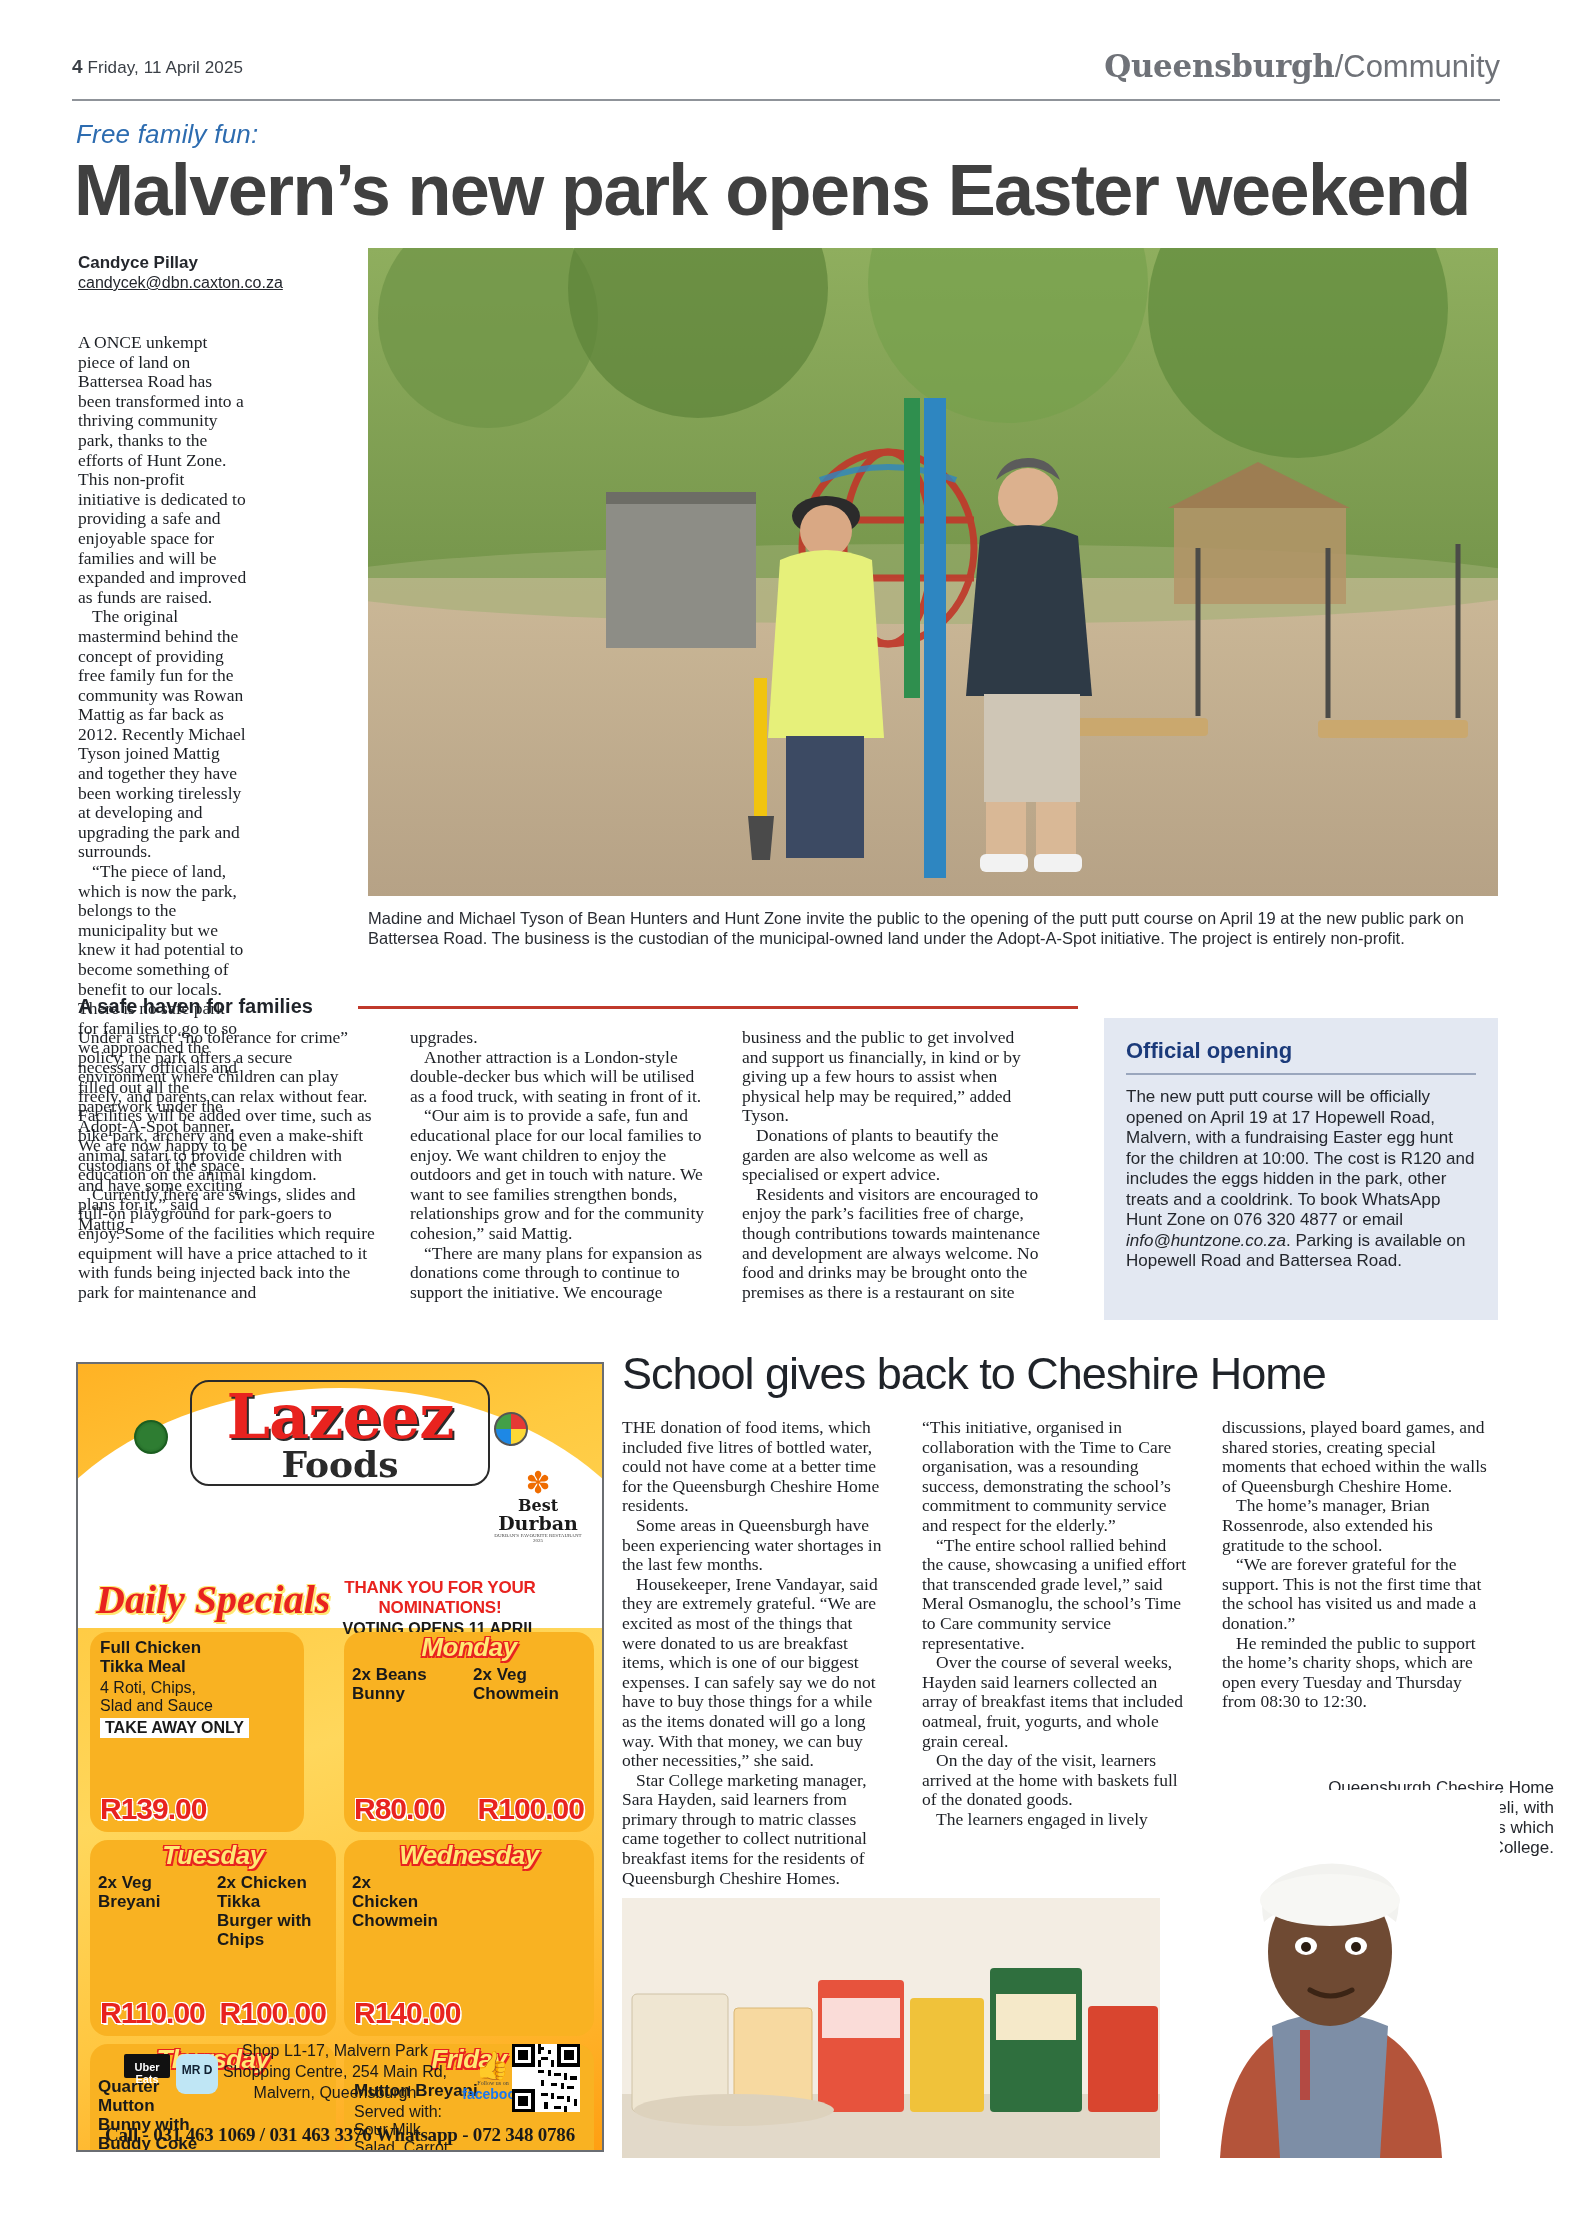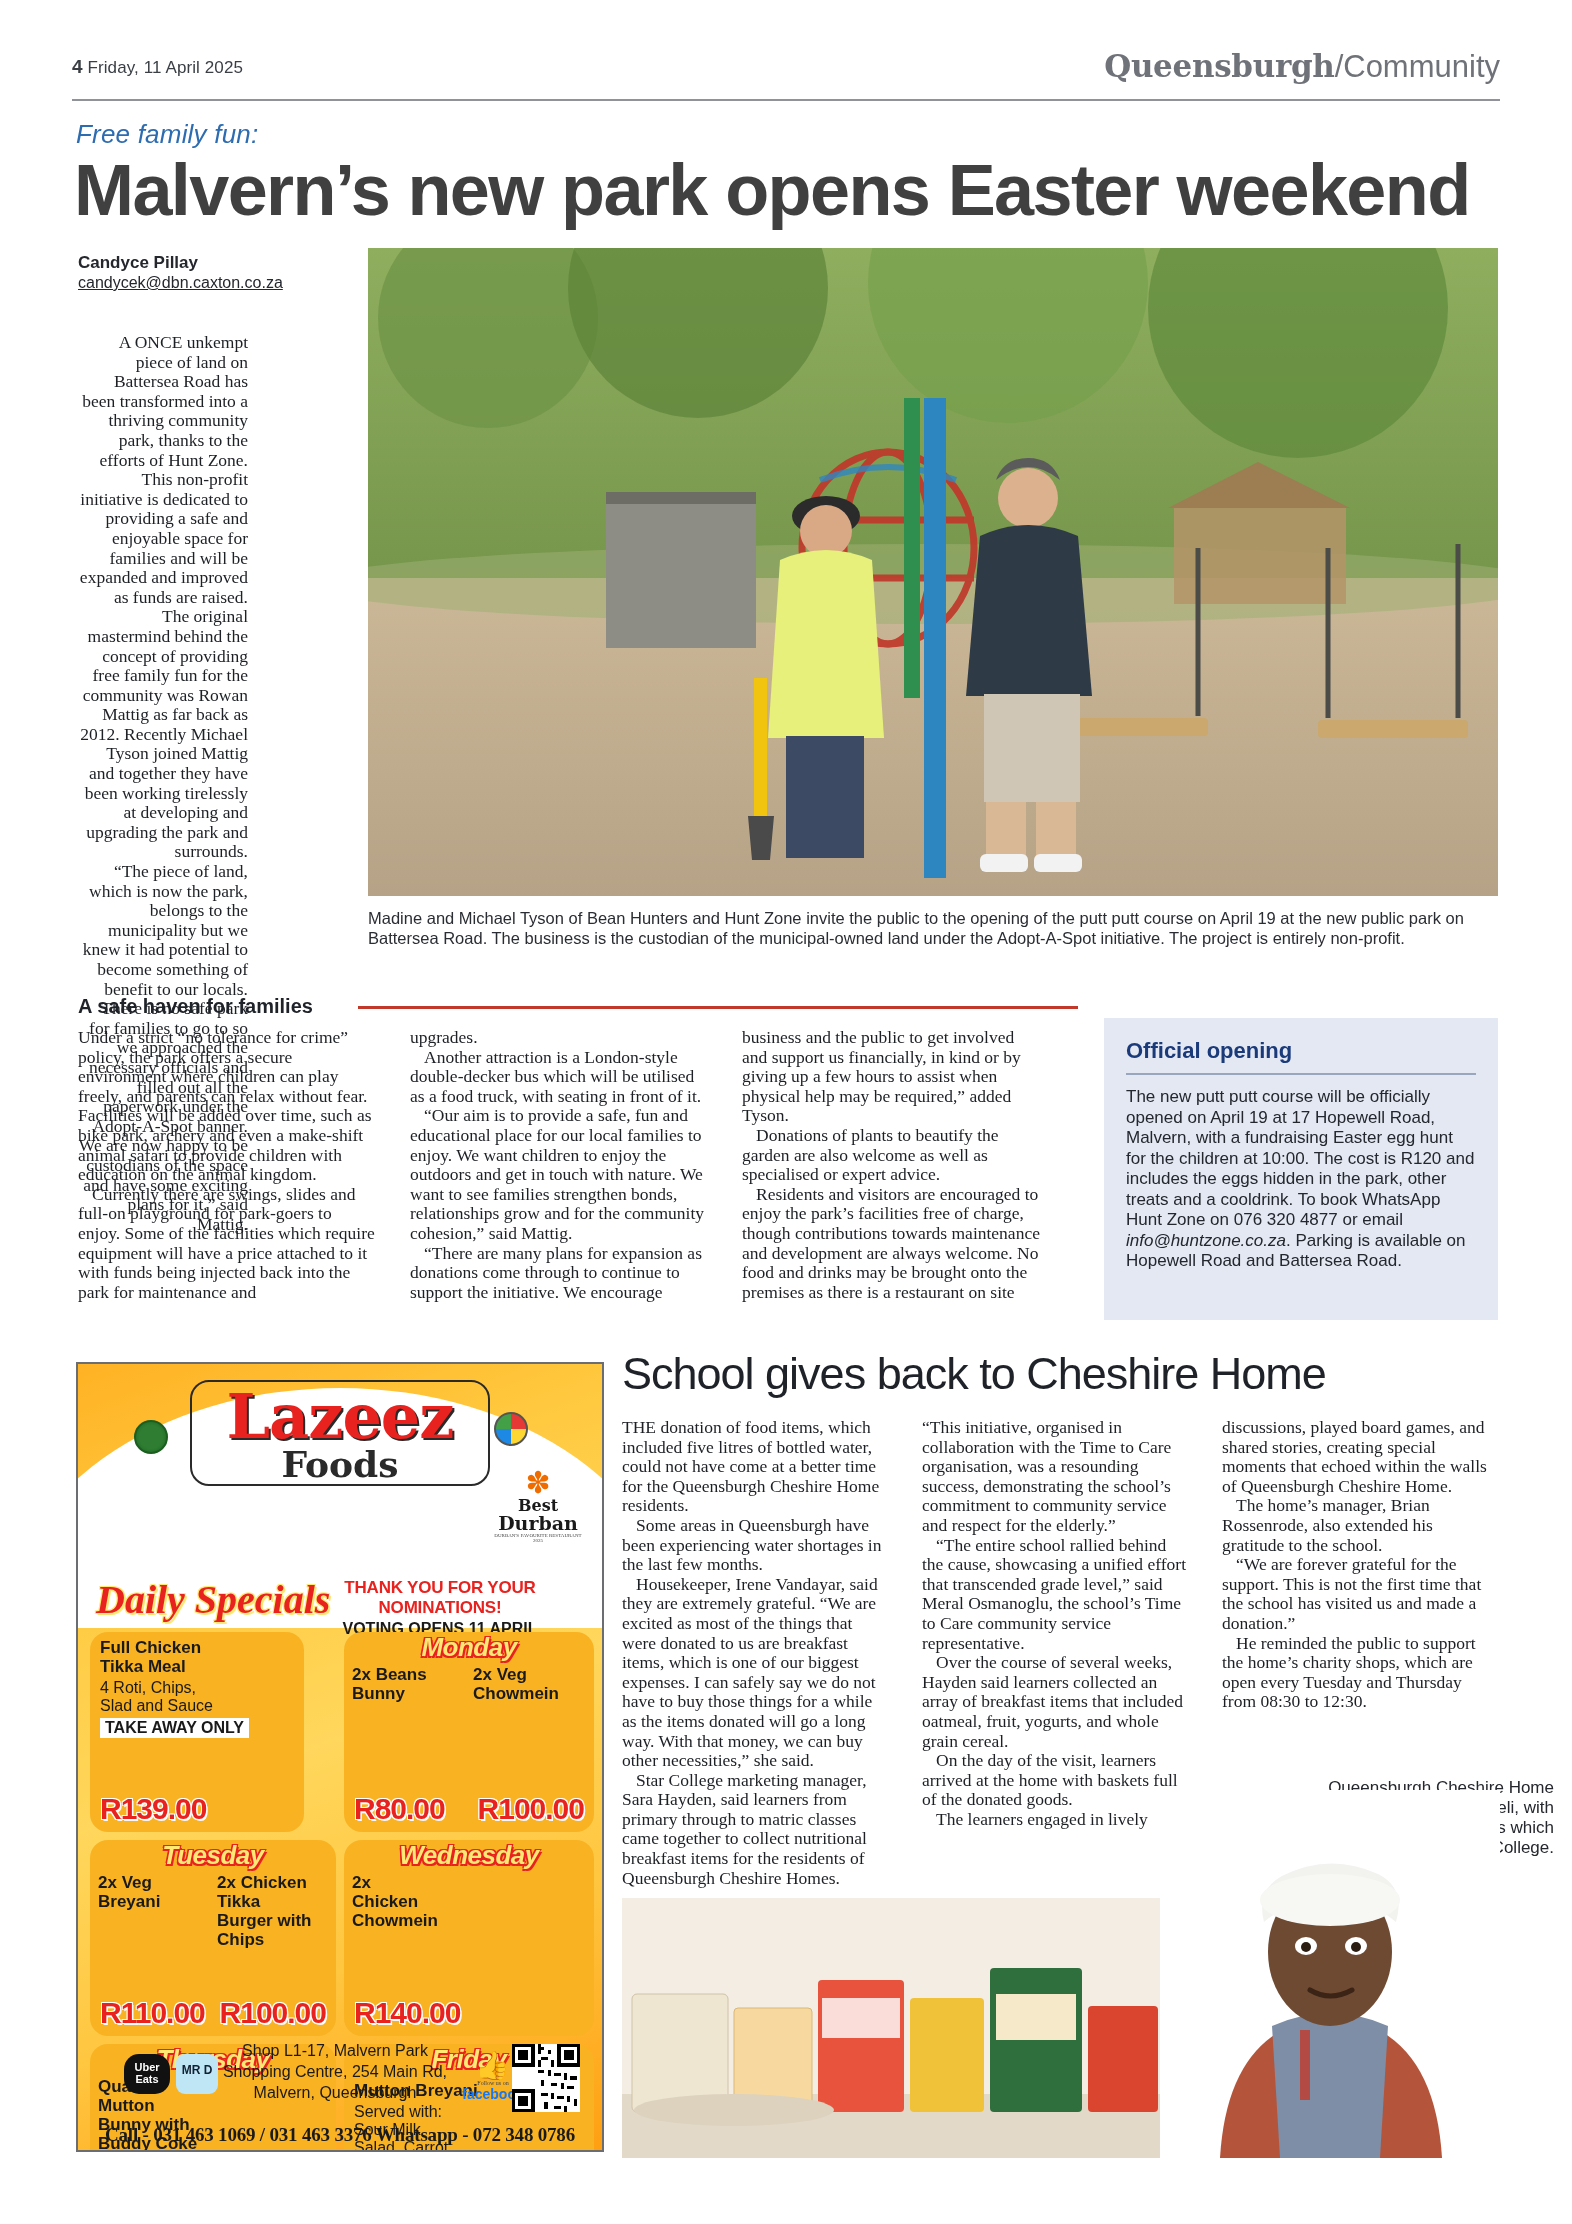--- a/index.html
+++ b/index.html
@@ -31,21 +31,21 @@
 
   
   .byline { position: absolute; left: 78px; top: 253px; width: 250px; }
   .byline .nm { font-family: "Liberation Sans", sans-serif; font-weight: 700; font-size: 17px; color: #24272d; }
   .byline .em { font-family: "Liberation Sans", sans-serif; font-size: 16px; color: #24272d;
     text-decoration: underline; display: block; margin-top: 1px; }
 
   
   .lead-col { position: absolute; left: 78px; top: 333px; width: 170px;
     font-size: 17.5px; line-height: 19.6px; color: #1d2025; text-align: left; }
-  .lead-col p { text-indent: 0; text-align: right; }
+  .lead-col p { text-indent: 0; }
   .lead-col p + p { text-indent: 14px; }
 
   
   .hero { position: absolute; left: 368px; top: 248px; width: 1130px; height: 648px;
     overflow: hidden; background: #8aa06a; }
   .hero svg { display: block; width: 100%; height: 100%; }
   .hero-cap { position: absolute; left: 368px; top: 908px; width: 1130px;
     font-family: "Liberation Sans", sans-serif; font-size: 16.5px; line-height: 20px; color: #2a2d33; }
 
   
@@ -106,22 +106,22 @@
   .cell .nmf { font-family: "Liberation Sans", sans-serif; font-weight: 700; font-size: 17px; color: #1a1a1a; line-height: 19px; }
   .cell .sub { font-family: "Liberation Sans", sans-serif; font-size: 16px; color: #1a1a1a; line-height: 18px; }
   .cell .tag { display: inline-block; background: #fff; color: #1a1a1a;
     font-family: "Liberation Sans", sans-serif; font-weight: 700; font-size: 16px; padding: 1px 5px; margin-top: 3px; }
   .cell .pr { font-family: "Liberation Sans", sans-serif; font-weight: 700; font-size: 30px; color: #e8231f;
     text-shadow: 1.5px 1.5px 0 #fff, -1px -1px 0 #fff, 1px -1px 0 #fff, -1px 1px 0 #fff; letter-spacing: -1px; }
 
   .adfoot { position: absolute; left: 12px; right: 12px; bottom: 34px; height: 80px; }
   .addr { position: absolute; left: 130px; top: 4px; width: 230px; text-align: center;
     font-family: "Liberation Sans", sans-serif; font-size: 16px; line-height: 21px; color: #1a1a1a; }
-  .uber { position: absolute; left: 34px; top: 18px; width: 46px; height: 40px; background: #111;
-    border-radius: 15px; color: #fff; font-family: "Liberation Sans", sans-serif; font-weight: 700;
+  .uber { position: absolute; left: 34px; top: 18px; width: 46px; height: 24px; background: #111;
+    border-radius: 2px; color: #fff; font-family: "Liberation Sans", sans-serif; font-weight: 700;
     font-size: 11px; line-height: 12px; text-align: center; padding-top: 7px; }
   .mrd { position: absolute; left: 86px; top: 18px; width: 42px; height: 40px; background: #bfe6f5;
     border-radius: 9px; color: #123; font-family: "Liberation Sans", sans-serif; font-weight: 700;
     font-size: 12px; text-align: center; padding-top: 9px; }
   .fb { position: absolute; left: 372px; top: 16px; width: 62px; text-align: center; }
   .fb .thumb { font-size: 28px; line-height: 28px; color: #1877f2; }
   .fb .ft1 { font-size: 6px; color: #444; }
   .fb .ft2 { font-family: "Liberation Sans", sans-serif; font-weight: 700; font-size: 14px; color: #1877f2; }
   .qr { position: absolute; right: 10px; top: 8px; width: 68px; height: 68px; background: #fff; }
   .callbar { position: absolute; left: 0; right: 0; bottom: 4px; text-align: center;

